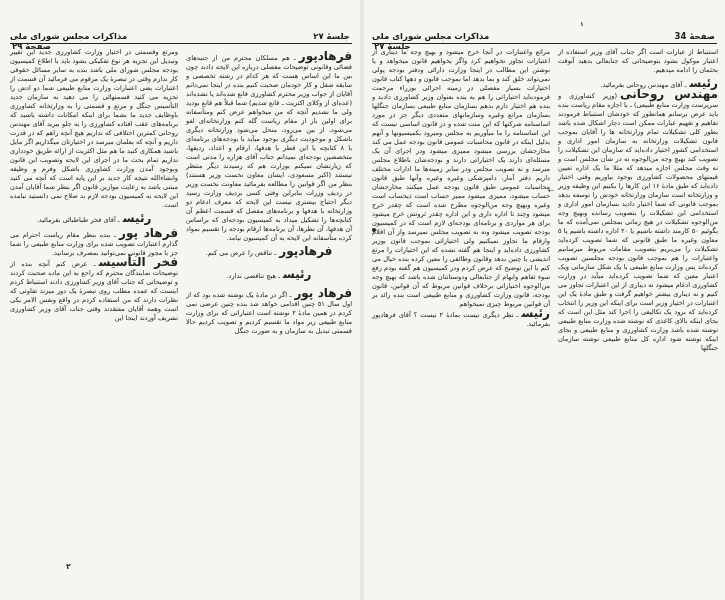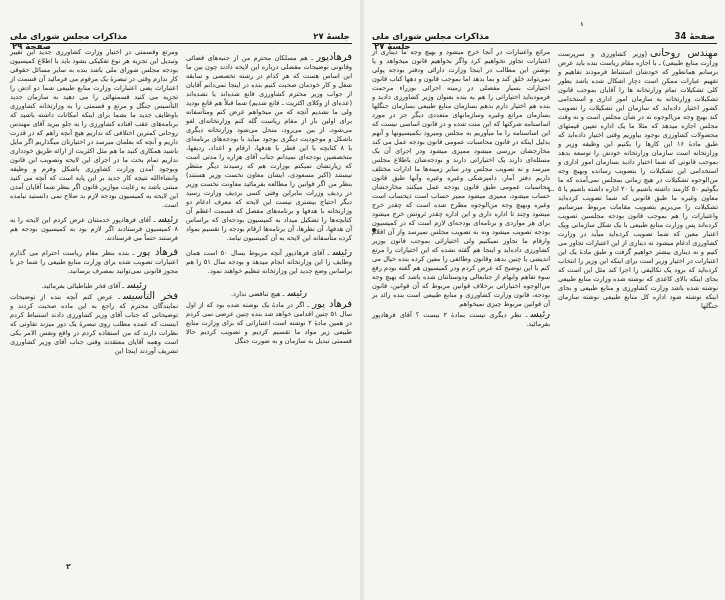--- a/index.html
+++ b/index.html
@@ -40,21 +40,21 @@
 
     .col {
       position: absolute; top: 48px;
       direction: rtl; text-align: justify;
       font-size: 6.6px; line-height: 9px;
       color: #222;
     }
     .col p { margin: 0; }
     .col .para { text-indent: 0; }
     .col .speech { margin-top: 4px; }
-    .col .speaker { font-weight: normal; font-size: 10px; margin-left: 3px; }
+    .col .speaker { font-weight: bold; font-size: 12px; margin-left: 3px; }
     .col .center { text-align: center; }
 
     
     .pl-c1 { right: 182px; width: 168px; left: auto; }  
     .pl-c2 { right: 10px; width: 165px; }
 
     
     .pr-c1 { right: 186px; width: 168px; }
     .pr-c2 { right: 10px; width: 165px; }
 
@@ -83,41 +83,38 @@
     <div class="header">
       <span class="h-right">جلسهٔ ۲۷</span>
       <span class="h-center">مذاکرات مجلس شورای ملی</span>
       <span class="h-left">صفحهٔ ۲۹</span>
     </div>
 
     <div class="col pl-c2">
       <p class="speech">
         <span class="speaker">فرهادپور</span><span>ـ هم مسلکان محترم من از جنبه‌های قضائی وقانونی توضیحات مفصلی درباره این لایحه دادند چون بین ما این اساس هست که هر کدام در رشته تخصصی و سابقه شغل و کار خودمان صحبت کنیم بنده در اینجا نمی‌دانم آقایان از جواب وزیر محترم کشاورزی قانع شده‌اند یا نشده‌اند (عده‌ای از وکلای اکثریت ـ قانع شدیم) شما قبلاً هم قانع بودید ولی ما نشدیم آنچه که من میخواهم عرض کنم ومتأسفانه برای اولین بار از مقام ریاست گله کنم وزارتخانه‌ای لغو می‌شود، از بین می‌رود، منحل می‌شود وزارتخانه دیگری باشکل و موجودیت دیگری بوجود میآید با بودجه‌های برنامه‌ای با ۸ کتابچه با این قطر با هدفها، ارقام و اعداد، ردیفها، متخصصین بودجه‌ای نمیدانم جناب آقای هزاره را مدتی است که زیارتشان نمیکنم بوزارت هم که رسیدند دیگر منتظر نیستند (اکبر مسعودی، ایشان معاون نخست وزیر هستند) بنظر من اگر قوانین را مطالعه بفرمائید معاونت نخست وزیر در ردیف وزرات بنابراین وقتی کسی بردیف وزارت رسید دیگر احتیاج بیشتری نیست این لایحه که معرف ادغام دو وزارتخانه با هدفها و برنامه‌های مفصل که قسمت اعظم آن کتابچه‌ها را تشکیل میداد به کمیسیون بودجه‌ای که براساس آن هدفها، آن نظرها، آن برنامه‌ها ارقام بودجه را تقسیم بمواد کرده متأسفانه این لایحه به آن کمیسیون نیامد.</span>
       </p>
-      <p class="speech">
-        <span class="speaker">رئیس</span><span>ـ آقای فرهادپور آنچه مربوط بسال ۵۰ است همان وظایف را این وزارتخانه انجام میدهد و بودجه سال ۵۱ را هم براساس وضع جدید این وزارتخانه تنظیم خواهند نمود.</span>
+      <p class="speech center">
+        <span class="speaker">فرهادپور</span><span>ـ تناقض را عرض می کنم.</span>
       </p>
       <p class="speech center" style="margin-top:12px">
         <span class="speaker">رئیس</span><span>ـ هیچ تناقضی ندارد.</span>
       </p>
-      <p class="speech" style="margin-top:0">
+      <p class="speech" style="margin-top:8px">
         <span class="speaker">فرهاد پور</span><span>ـ اگر در مادهٔ یک نوشته شده بود که از اول سال ۵۱ چنین اقدامی خواهد شد بنده چنین عرضی نمی کردم در همین مادهٔ ۲ نوشته است اعتباراتی که برای وزارت منابع طبیعی زیر مواد ما تقسیم کردیم و تصویب کردیم حالا قسمتی تبدیل به سازمان و به صورت جنگل</span>
       </p>
     </div>
 
     <div class="col pl-c1">
       <p class="para">ومرتع وقسمتی در اختیار وزارت کشاورزی جدید این تغییر وتبدیل این تجزیه هر نوع تفکیکی بشود باید با اطلاع کمیسیون بودجه مجلس شورای ملی باشد بنده به سایر مسائل حقوقی کار ندارم وقتی در تبصرهٔ یک مرقوم می فرمائید آن قسمت از اعتبارات یعنی اعتبارات وزارت منابع طبیعی شما دو ادش را تجزیه می کنید قسمتهائی را می دهید به سازمان جدید التأسیس جنگل و مرتع و قسمتی را به وزارتخانه کشاورزی باوظایف جدید ما بشما برای اینکه امکانات داشته باشید که برنامه‌های عقب افتاده کشاورزی را به جلو ببرید آقای مهندس روحانی کمترین اختلافی که نداریم هیچ آنچه راهم که در قدرت داریم و آنچه که بعلمان میرسد در اختیارتان میگذاریم اگر مایل باشید همکاری کنید ما هم مثل اکثریت از ارائه طریق خودداری نداریم تمام بحث ما در اجرای این لایحه وتصویب این قانون وبوجود آمدن وزارت کشاورزی باشکل وفرم و وظیفه وانشاءالله نتیجه کار جدید بر این پایه است که آنچه می کنید مبتنی باشد به رعایت موازین قانون اگر بنظر شما آقایان آمدن این لایحه به کمیسیون بودجه لازم بد صلاح نمی دانستید نیامده است.</p>
-      <p class="speech">
-        <span class="speaker">رئیس</span><span>ـ آقای فرهادپور خدمتتان عرض کردم این لایحه را به ۸ کمیسیون فرستادند اگر لازم بود به کمیسیون بودجه هم فرستند حتماً می فرستادند.</span>
+      <p class="speech center">
+        <span class="speaker">رئیس</span><span>ـ آقای فخر طباطبائی بفرمائید.</span>
       </p>
       <p class="speech">
         <span class="speaker">فرهاد پور</span><span>ـ بنده بنظر مقام ریاست احترام می گذارم اعتبارات تصویب شده برای وزارت منابع طبیعی را شما جز با مجوز قانونی نمی‌توانید بمصرف برسانید.</span>
-      </p>
-      <p class="speech center">
-        <span class="speaker">رئیس</span><span>ـ آقای فخر طباطبائی بفرمائید.</span>
       </p>
       <p class="speech" style="margin-top:0">
         <span class="speaker">فخر التأسیس</span><span>ـ عرض کنم آنچه بنده از توضیحات نمایندگان محترم که راجع به این ماده صحبت کردند و توضیحاتی که جناب آقای وزیر کشاورزی دادند استنباط کردم اینست که عمده مطلب روی تبصرهٔ یک دور میزند تفاوتی که نظرات دارند که من استفاده کردم در واقع ونفس الامر یکی است وهمه آقایان معتقدند وقتی جناب آقای وزیر کشاورزی تشریف آوردند اینجا این</span>
       </p>
     </div>
 
     <span class="page-mark" style="left:66px; top:562px;">۲</span>
   </div>
 
   <div class="gutter"></div>
@@ -125,20 +122,24 @@
   <div class="page page-right">
     <div class="header">
       <span class="h-right">صفحهٔ 34</span>
       <span class="h-center">مذاکرات مجلس شورای ملی</span>
       <span class="h-left">جلسهٔ ۲۷</span>
     </div>
 
     <span class="page-mark" style="left:218px; top:20px; font-size:6px;">۱</span>
 
     <div class="col pr-c2">
+      <p class="para">استنباط از عبارات است اگر جناب آقای وزیر استفاده از اعتبار موکول بشود بتوضیحاتی که جنابعالی بدهید آنوقت بحثمان را ادامه میدهیم.</p>
+      <p class="speech">
+        <span class="speaker">رئیس</span><span>ـ آقای مهندس روحانی بفرمائید.</span>
+      </p>
       <p class="speech" style="margin-top:0">
         <span class="speaker">مهندس روحانی</span><span>(وزیر کشاورزی و سرپرست وزارت منابع طبیعی) ـ با اجازه مقام ریاست بنده باید عرض برسانم همانطور که خودشان استنباط فرمودند تفاهیم و تفهیم عبارات ممکن است دچار اشکال شده باشد بطور کلی تشکیلات تمام وزارتخانه ها را آقایان بموجب قانون تشکیلات وزارتخانه به سازمان امور اداری و استخدامی کشور اختیار داده‌اید که سازمان این تشکیلات را تصویب کند بهیچ وجه من‌الوجوه نه در شأن مجلس است و نه وقت مجلس اجازه میدهد که مثلا ما یک اداره تعیین قیمتهای محصولات کشاورزی بوجود بیاوریم وقتی اختیار داده‌اید که طبق مادهٔ ۱۶ این کارها را بکنیم این وظیفه وزیر و وزارتخانه است سازمان وزارتخانه خودش را توسعه بدهد بموجب قانونی که شما اختیار دادید بسازمان امور اداری و استخدامی این تشکیلات را بتصویب رسانده وبهیچ وجه من‌الوجوه تشکیلات در هیچ زمانی بمجلس نمی‌آمده که ما بگوئیم ۵۰ کارمند داشته باشیم یا ۲۰ اداره داشته باشیم یا ۵ معاون وغیره ما طبق قانونی که شما تصویب کرده‌اید تشکیلات را می‌بریم بتصویب مقامات مربوط میرسانیم واعتبارات را هم بموجب قانون بودجه مجلسین تصویب کرده‌اند پس وزارت منابع طبیعی با یک شکل سازمانی ویک اعتبار معین که شما تصویب کرده‌اید میآید در وزارت کشاورزی ادغام میشود نه دیناری از این اعتبارات تجاوز می کنیم و نه دیناری بیشتر خواهیم گرفت و طبق مادهٔ یک این اعتبارات در اختیار وزیر است برای اینکه این وزیر را انتخاب کرده‌اید که برود یک تکالیفی را اجرا کند مثل این است که بجای اینکه بالای کاغذی که نوشته شده وزارت منابع طبیعی نوشته شده باشد وزارت کشاورزی و منابع طبیعی و بجای اینکه نوشته شود اداره کل منابع طبیعی نوشته سازمان جنگلها</span>
       </p>
     </div>
 
     <div class="col pr-c1">
       <p class="para">مراتع واعتبارات در آنجا خرج میشود و بهیچ وجه ما دیناری از اعتبارات تجاوز نخواهیم کرد واگر بخواهیم قانون میخواهد و یا نوشتن این مطالب در اینجا وزارت دارائی ودفتر بودجه پولی نمی‌تواند خلق کند و بما بدهد اما بموجب قانون و دهها کتاب قانون اختیارات بسیار مفصلی در زمینه اجرائی بوزراء مرحمت فرموده‌اید اختیاراتی را هم به بنده بعنوان وزیر کشاورزی دادید و بنده هم اختیار دارم بدهم بسازمان منابع طبیعی بسازمان جنگلها بسازمان مراتع وغیره وسازمانهای متعددی دیگر جز در مورد اساسنامه شرکتها که این منت شده و در قانون اساسی نیست که این اساسنامه را ما میآوریم به مجلس ومیرود بکمیسیونها و آنهم بدلیل اینکه در قانون محاسبات عمومی قانون بودجه عمل می کند مخارجشان بررسی میشود ممیزی میشود ودر اجرای آن یک مسئله‌ای دارند یک اختیاراتی دارند و بودجه‌شان باطلاع مجلس میرسد و نه تصویب مجلس ودر سایر زمینه‌ها ما ادارات مختلف داریم دفتر آمار، دامپزشکی وغیره وغیره وآنها طبق قانون محاسبات عمومی طبق قانون بودجه عمل میکنند مخارجشان حساب میشود، ممیزی میشود ممیز حساب است ذیحساب است وغیره وبهیچ وجه من‌الوجوه مطرح شده است که چقدر خرج میشود وچند تا اداره داری و این اداره چقدر ثروتش خرج میشود برای هر مواردی و برنامه‌ای بودجه‌ای لازم است که در کمیسیون بودجه تصویب میشود ونه به تصویب مجلس نمیرسد واز آن اقلام وارقام ما تجاوز نمیکنیم ولی اختیاراتی بموجب قانون بوزیر کشاورزی داده‌اید و اینجا هم گفته نشده که این اختیارات را مرتع اندیشی یا چنین بدهد وقانون وظائفی را معین کرده بنده خیال می کنم با این توضیح که عرض کردم ودر کمیسیون هم گفته بودم رفع سوء تفاهم وابهام از جنابعالی ودوستانتان شده باشد که بهیچ وجه من‌الوجوه اختیاراتی برخلاف قوانین مربوط که آن قوانین، قانون بودجه، قانون وزارت کشاورزی و منابع طبیعی است بنده زائد بر آن قوانین مربوط چیزی نمیخواهم</p>
       <p class="speech" style="margin-top:0">
         <span class="speaker">رئیس</span><span>ـ نظر دیگری نیست بمادهٔ ۲ نیست ؟ آقای فرهادپور بفرمائید.</span>
       </p>

